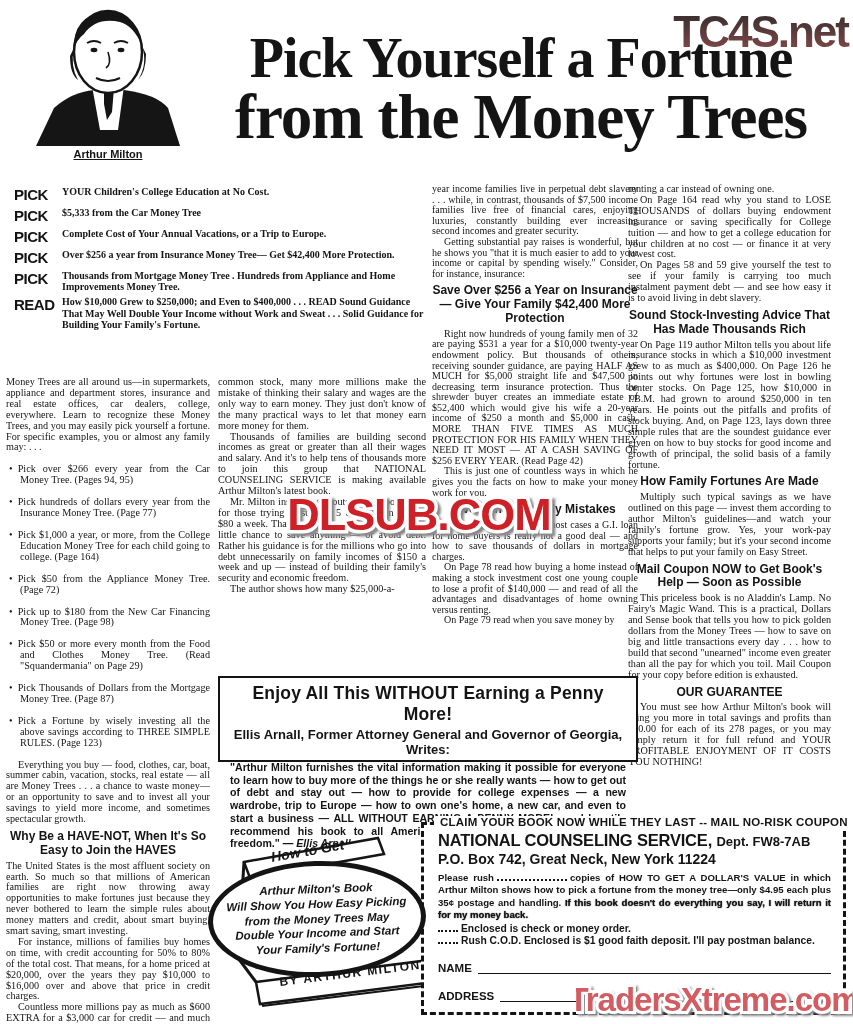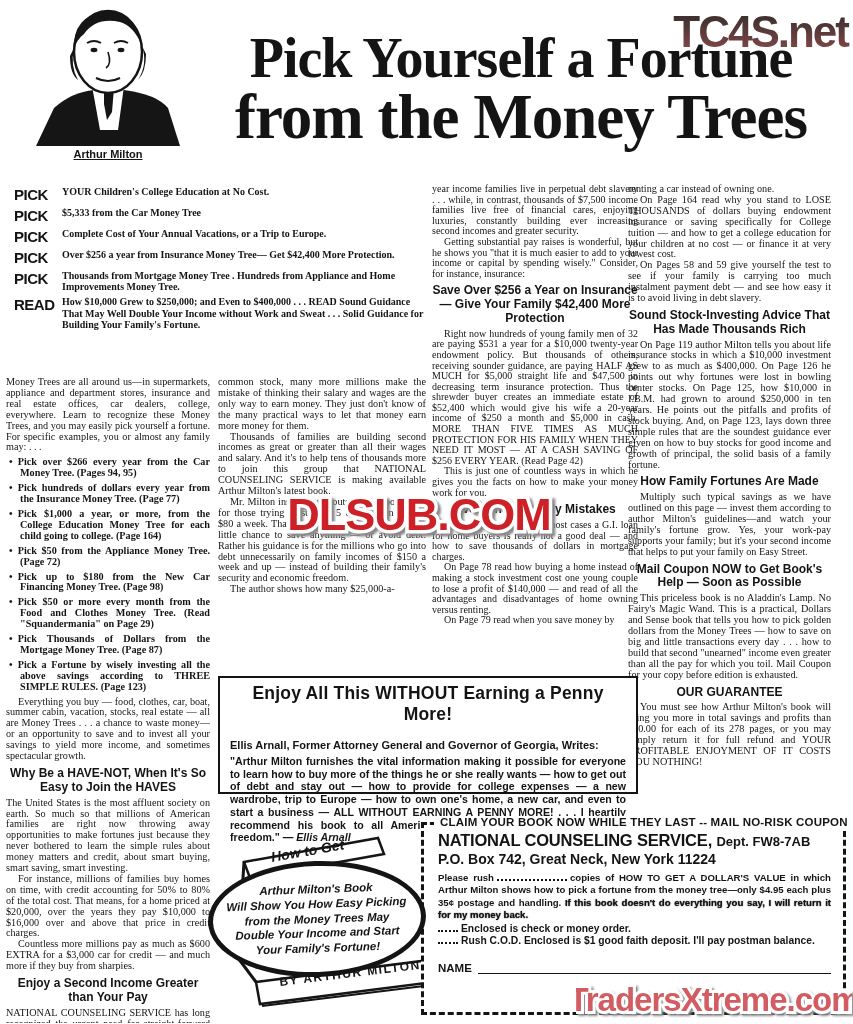--- a/index.html
+++ b/index.html
@@ -30,27 +30,27 @@
 
   
   .col{position:absolute;font-size:10.2px;line-height:1.07;text-align:justify;overflow:hidden;}
   .col1{left:6px;top:377px;width:204px;height:646px;}
   .col2{left:218px;top:377px;width:208px;height:297px;}
   .col3{left:432px;top:184px;width:206px;height:490px;font-size:10px;line-height:1.06;}
   .col4{left:628px;top:184px;width:203px;height:634px;}
   .blk-p{text-indent:12px;}
   .blk-p0{text-indent:0;}
   .blk-h{font:bold 12px "Liberation Sans",sans-serif;text-align:center;margin:5px 0 3px;line-height:1.15;}
-  .blk-b{padding-left:14px;text-indent:-11px;font-weight:bold;margin:4px 0;}
-
-  
-  .testimonial{position:absolute;left:218px;top:676px;width:420px;height:118px;border:2px solid var(--ink);
+  .blk-b{padding-left:14px;text-indent:-11px;font-weight:normal;margin:11px 0;}
+
+  
+  .testimonial{position:absolute;left:218px;top:676px;width:420px;height:86px;border:2px solid var(--ink);
         box-sizing:border-box;padding:5px 10px;font-family:"Liberation Sans",sans-serif;background:var(--paper);}
   .t-title{text-align:center;font-weight:bold;font-size:17.5px;letter-spacing:.2px;}
-  .t-byline{text-align:left;font-weight:bold;font-size:11px;margin-top:14px;}
+  .t-byline{text-align:center;font-weight:bold;font-size:13px;margin-top:2px;}
   .t-quote{font-weight:bold;font-size:10.6px;line-height:1.2;margin-top:4px;text-align:justify;}
   .t-attr{font-style:italic;}
 
   
   .book-svg{position:absolute;left:226px;top:830px;width:214px;height:186px;}
   .balloon{position:absolute;left:208px;top:861px;width:208px;height:106px;background:var(--paper);
         border:5px solid var(--ink);border-radius:50%;transform:rotate(-2deg);
         display:flex;flex-direction:column;justify-content:center;align-items:center;
         font:italic bold 11.5px "Liberation Sans",sans-serif;text-align:center;line-height:1.3;z-index:3;}
 
@@ -229,20 +229,24 @@
     </div>
     <div>
         <div class="checkline"><span class="check-blank"></span><span>Enclosed is check or money order.</span></div>
         <div class="checkline"><span class="check-blank"></span><span>Rush C.O.D. Enclosed is $1 good faith deposit. I'll pay postman balance.</span></div>
       </div>
     <div>
         <div class="field-row">
           <span>NAME</span>
           <span class="field-line"></span>
         </div>
+        <div class="field-row">
+          <span>ADDRESS</span>
+          <span class="field-line"></span>
+        </div>
       </div>
   </div>
 
   <svg class="dlsub" viewBox="0 0 272 54" style="filter:drop-shadow(3px 3px 1px var(--wm-shadow));">
     <text x="136" y="42" text-anchor="middle" font-family="Liberation Sans, sans-serif" font-size="45" font-weight="900" letter-spacing="-1" paint-order="stroke" style="stroke:var(--wm-outline);stroke-width:7px;fill:var(--dlsub-red);">DLSUB.COM</text>
   </svg>
 
   <svg class="traders" viewBox="0 0 276 42" style="filter:drop-shadow(2px 2px 1px var(--wm-shadow));">
     <text x="138" y="32" text-anchor="middle" font-family="Liberation Sans, sans-serif" font-size="33" font-weight="900" letter-spacing="-1" paint-order="stroke" style="stroke:var(--wm-outline);stroke-width:6px;fill:var(--traders-fill);">TradersXtreme.com</text>
   </svg>

